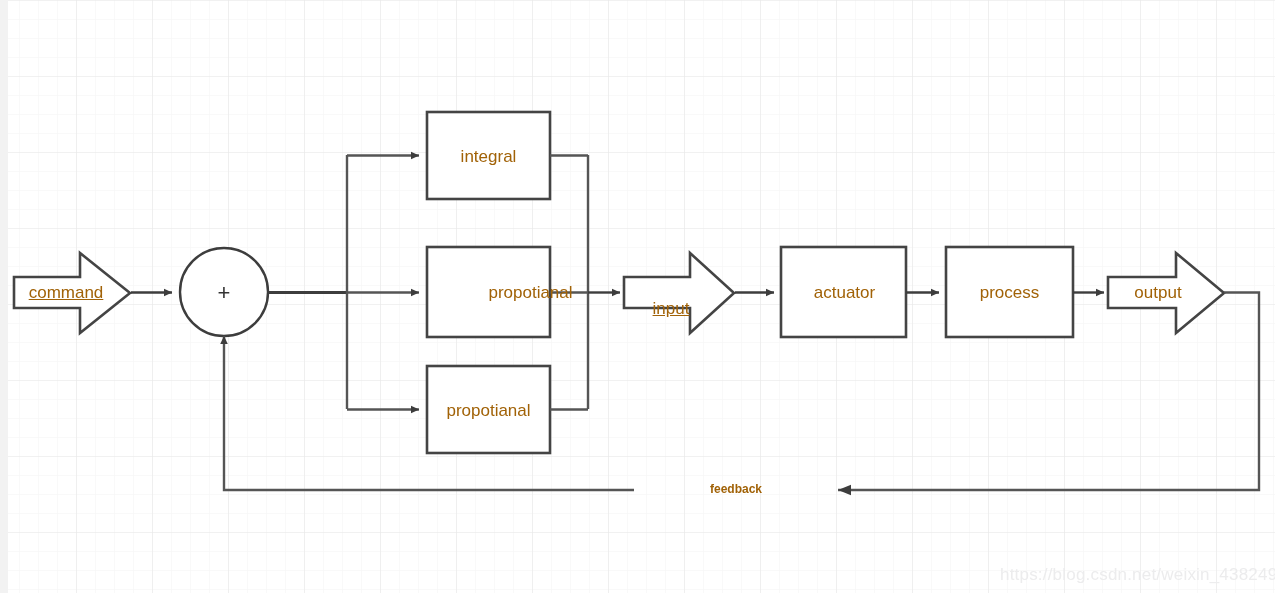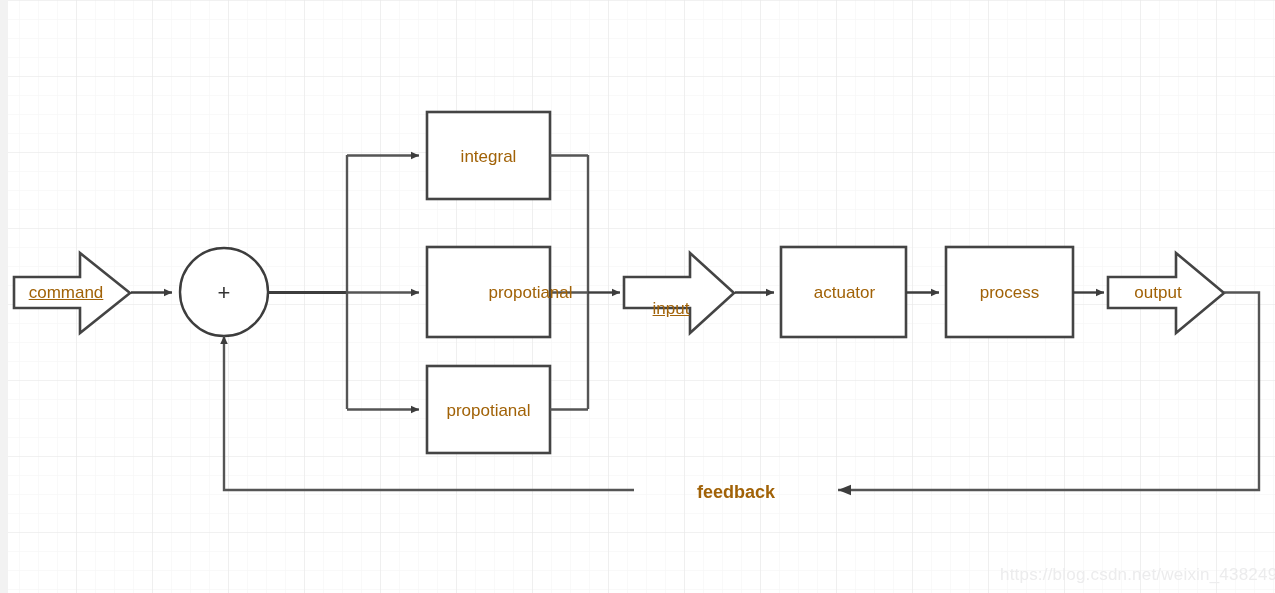--- a/index.html
+++ b/index.html
@@ -50,21 +50,21 @@
     color: #a16207;
     font-size: 17px;
     font-family: "Liberation Sans", sans-serif;
     white-space: nowrap;
     text-align: center;
     line-height: 1;
     pointer-events: none;
   }
   .label.bold {
     font-weight: bold;
-    font-size: 18px;
+    font-size: 12px;
   }
   .label.plus {
     font-size: 22px;
     color: #333333;
   }
   .watermark {
     position: absolute;
     z-index: 5;
     color: #ececed;
     font-size: 17px;

